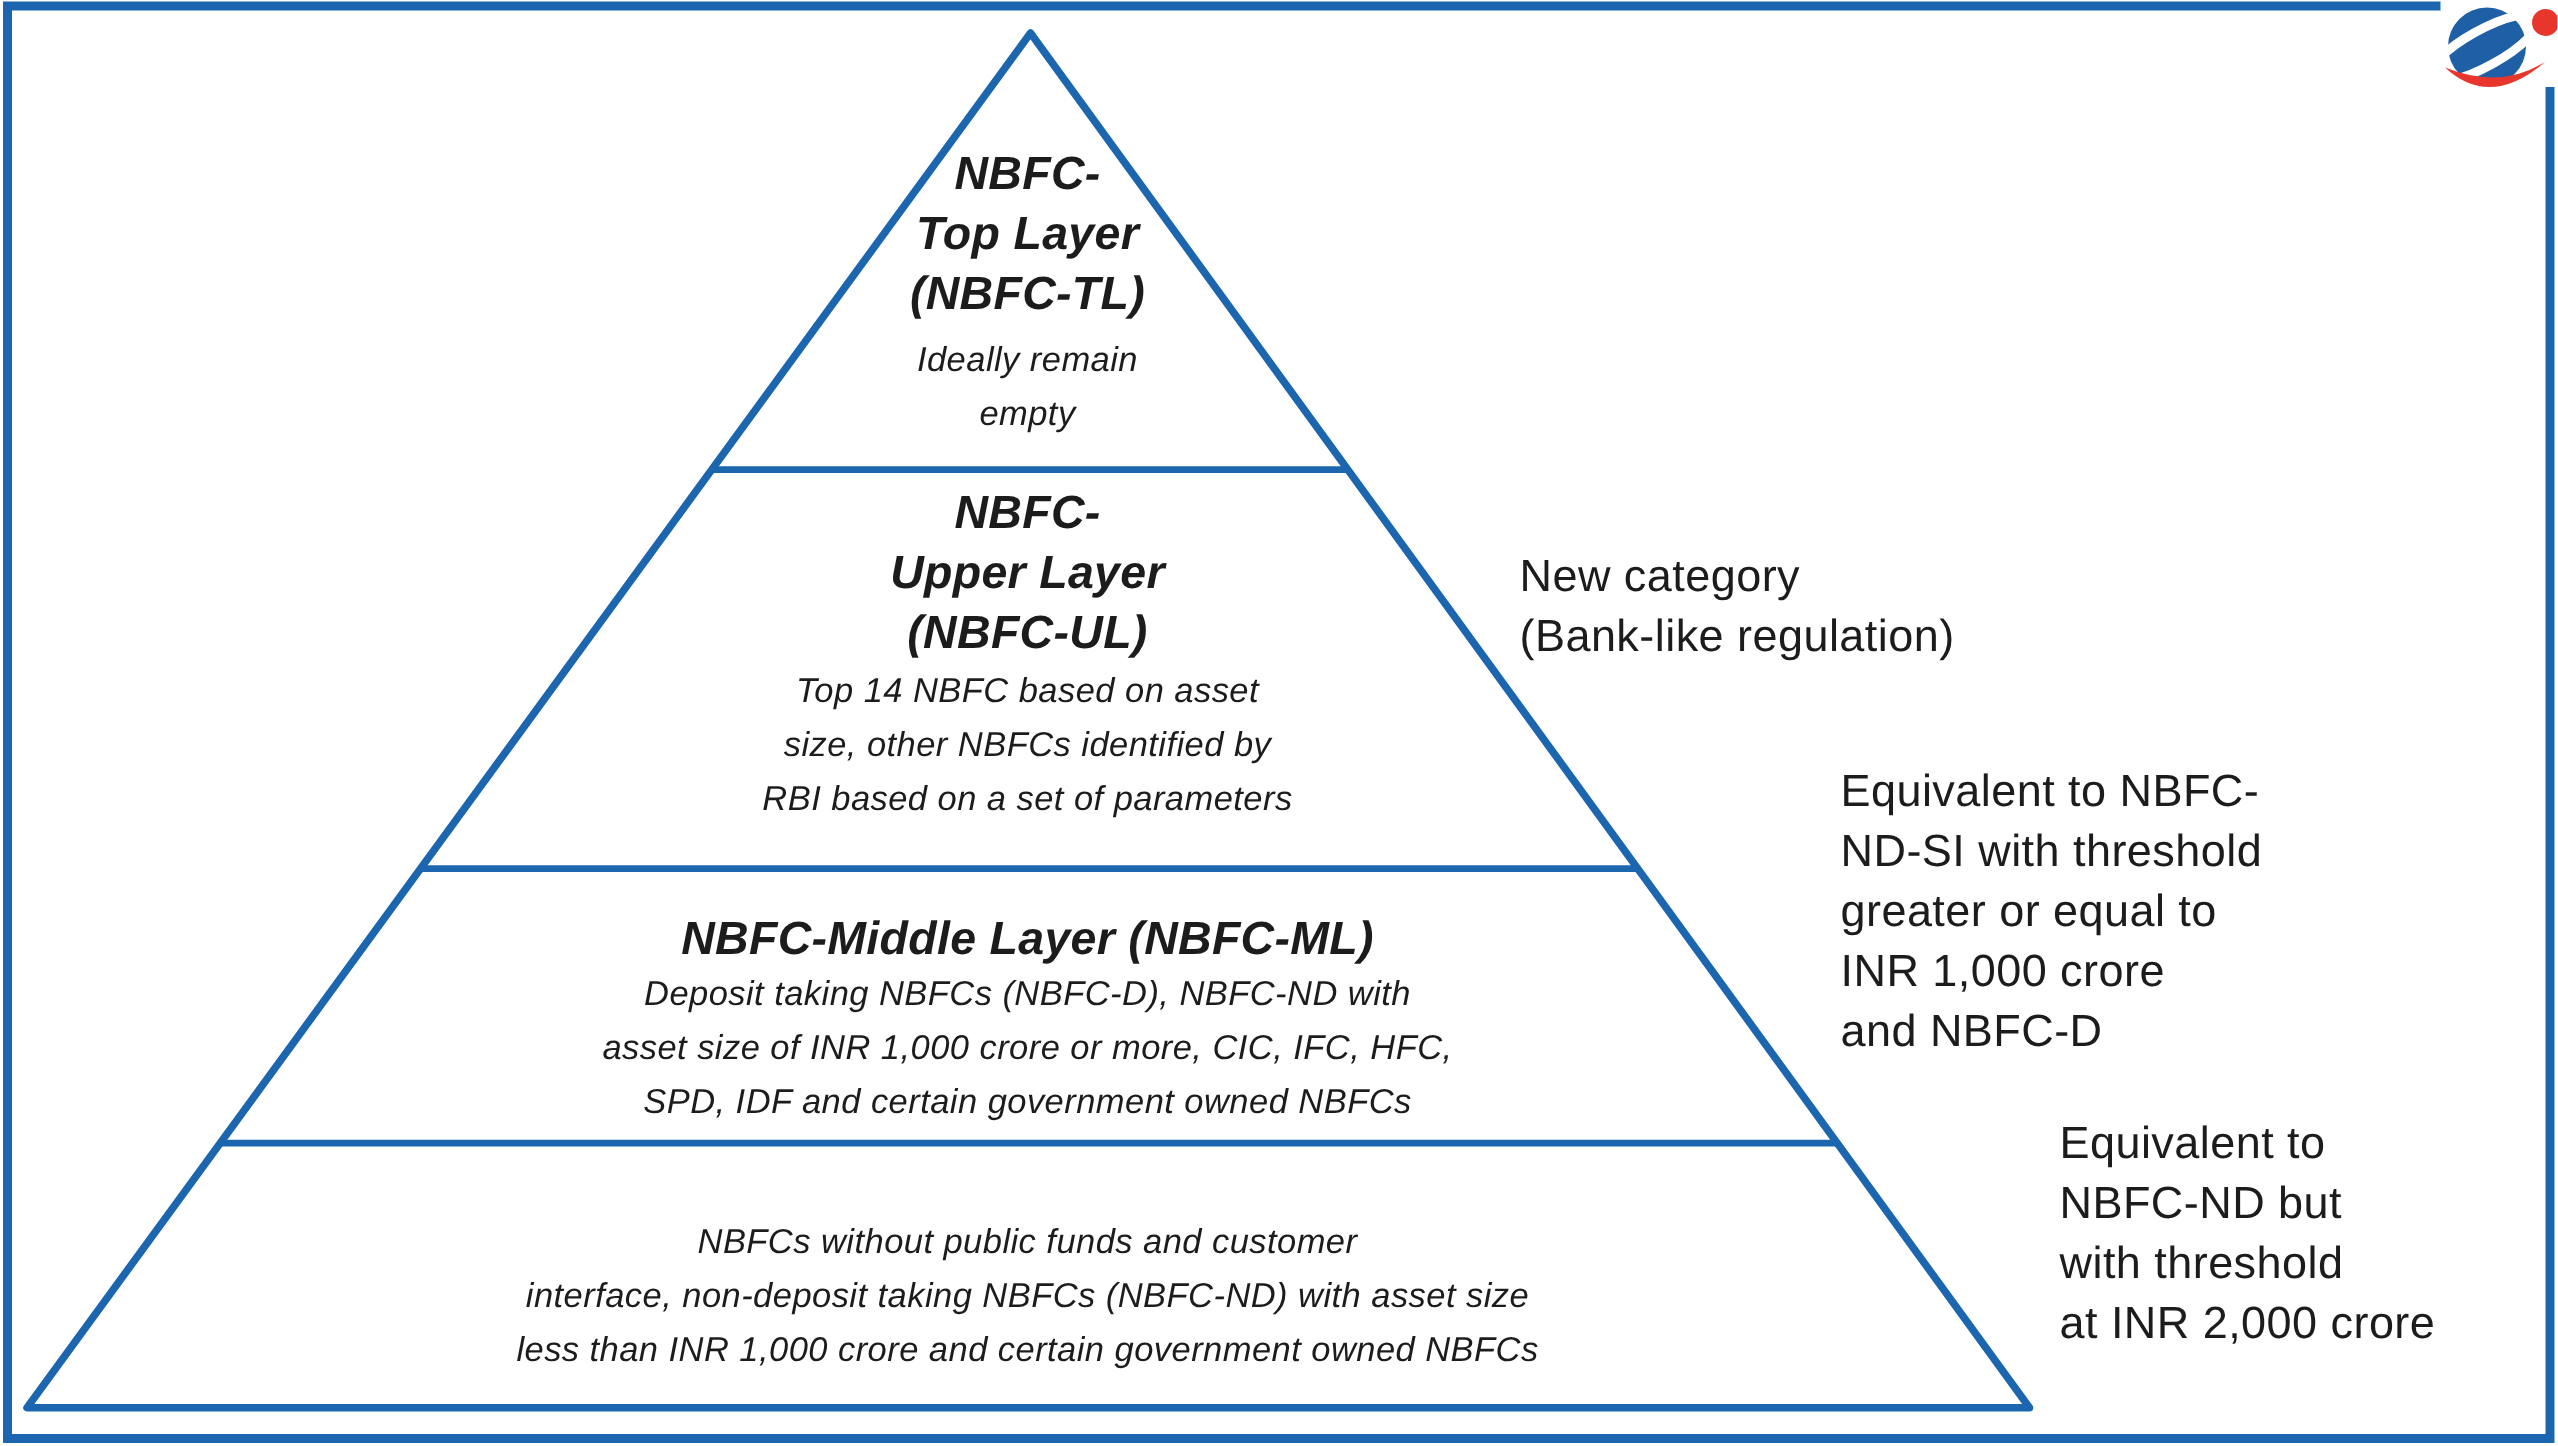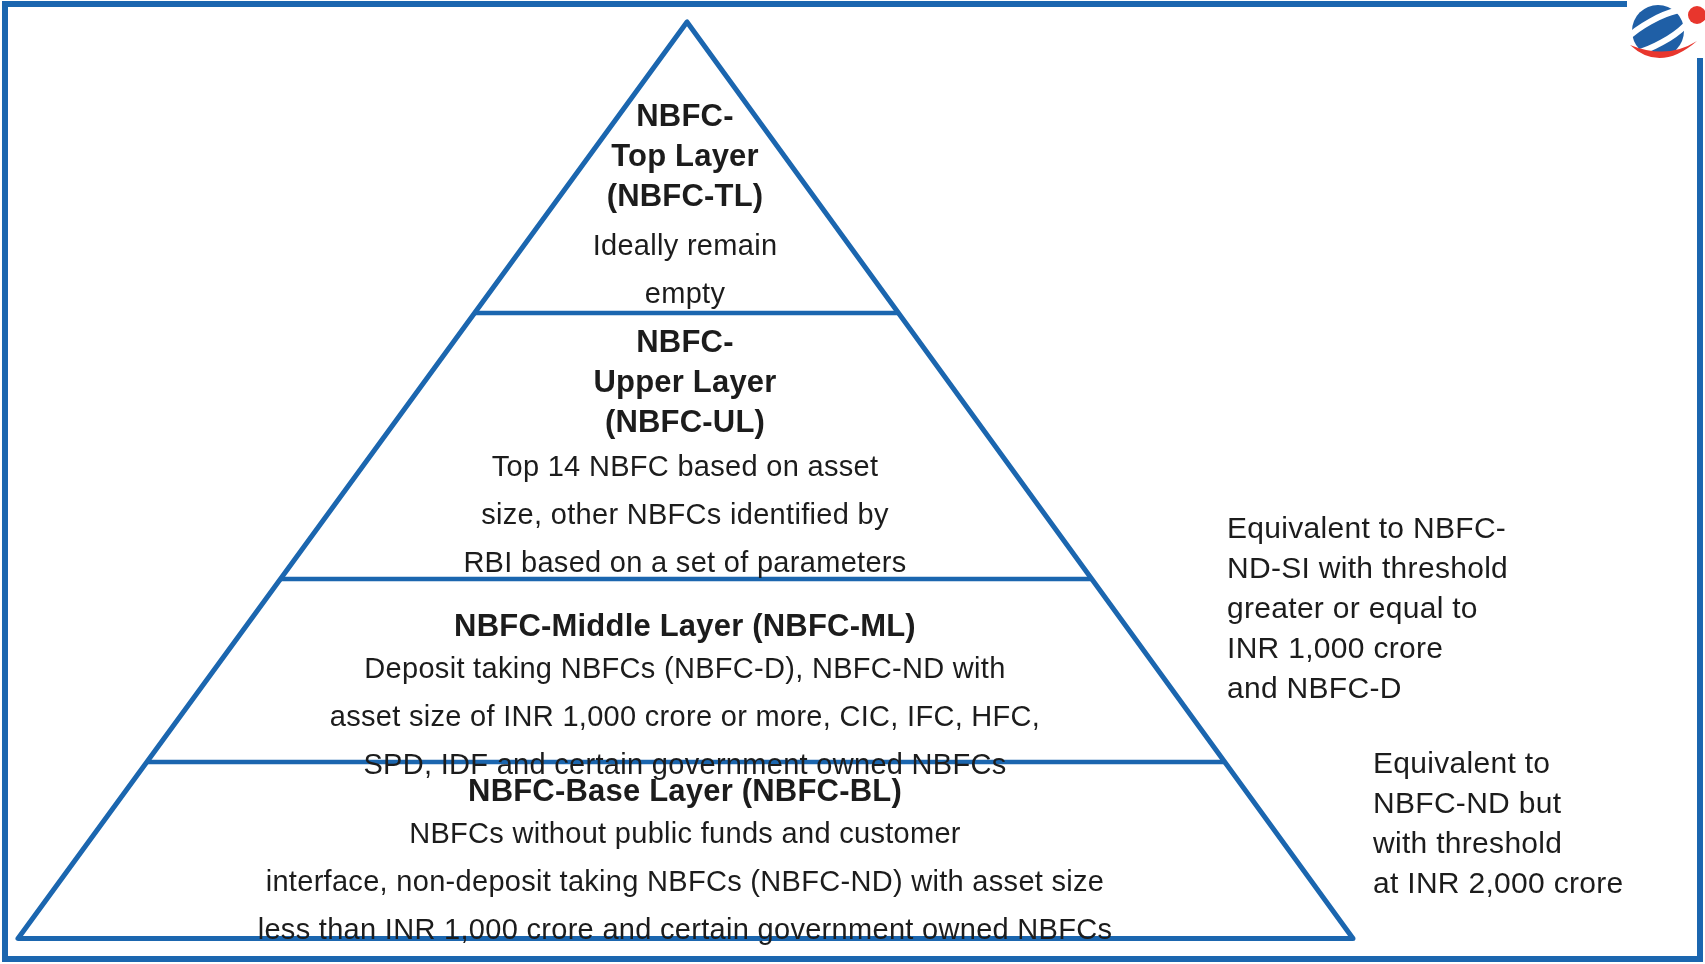--- a/index.html
+++ b/index.html
@@ -19,31 +19,32 @@
   }
   .txt {
     position: absolute;
     white-space: pre-line;
     color: #1c1c1c;
   }
   .pyr-text {
     left: 185px;
     width: 1000px;
     text-align: center;
+    font-style: italic;
   }
   .layer-title {
     font-weight: 700;
     font-size: 31px;
     line-height: 40px;
     letter-spacing: 0.2px;
   }
   .layer-body {
     font-weight: 400;
-    font-size: 29px;
-    line-height: 48px;
+    font-size: 23px;
+    line-height: 36px;
     letter-spacing: 0.3px;
   }
   .annotation {
     font-weight: 400;
     font-size: 30px;
     line-height: 40px;
     letter-spacing: 0.3px;
     text-align: left;
   }
 </style>
@@ -81,25 +82,26 @@
 (NBFC-UL)</div>
   <div class="txt pyr-text layer-body" style="top:442px;">Top 14 NBFC based on asset
 size, other NBFCs identified by
 RBI based on a set of parameters</div>
 
   <div class="txt pyr-text layer-title" style="top:606px;">NBFC-Middle Layer (NBFC-ML)</div>
   <div class="txt pyr-text layer-body" style="top:644px;">Deposit taking NBFCs (NBFC-D), NBFC-ND with
 asset size of INR 1,000 crore or more, CIC, IFC, HFC,
 SPD, IDF and certain government owned NBFCs</div>
 
-  <div class="txt pyr-text layer-title" style="top:771px;">NBFC-Base Layer (NBFC-BL)</div>
   <div class="txt pyr-text layer-body" style="top:809px;">NBFCs without public funds and customer
 interface, non-deposit taking NBFCs (NBFC-ND) with asset size
 less than INR 1,000 crore and certain government owned NBFCs</div>
 
+  <div class="txt annotation" style="left:1013px; top:365px;">New category
+(Bank-like regulation)</div>
   <div class="txt annotation" style="left:1227px; top:508px;">Equivalent to NBFC-
 ND-SI with threshold
 greater or equal to
 INR 1,000 crore
 and NBFC-D</div>
   <div class="txt annotation" style="left:1373px; top:743px;">Equivalent to
 NBFC-ND but
 with threshold
 at INR 2,000 crore</div>
 

